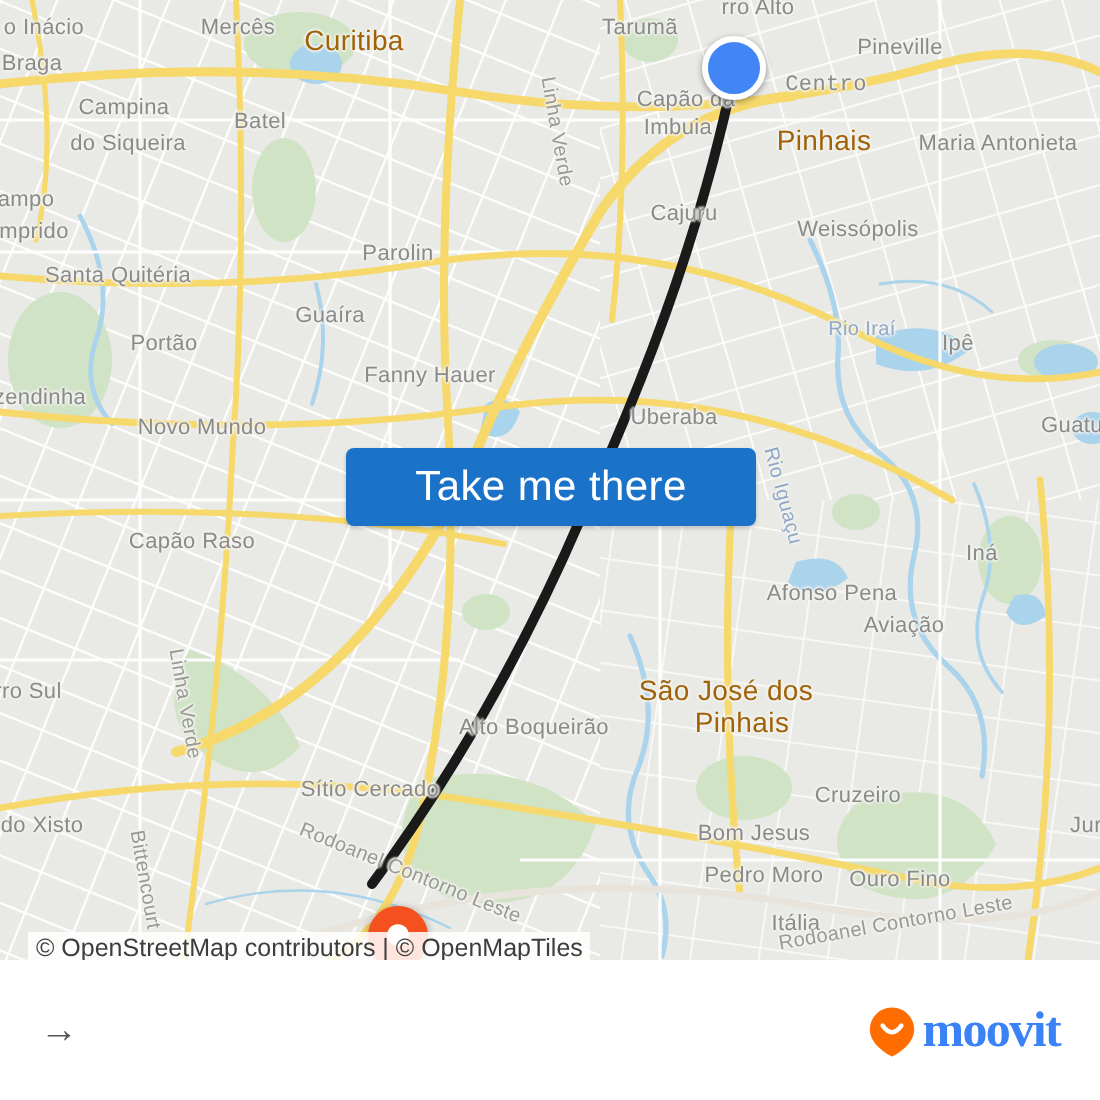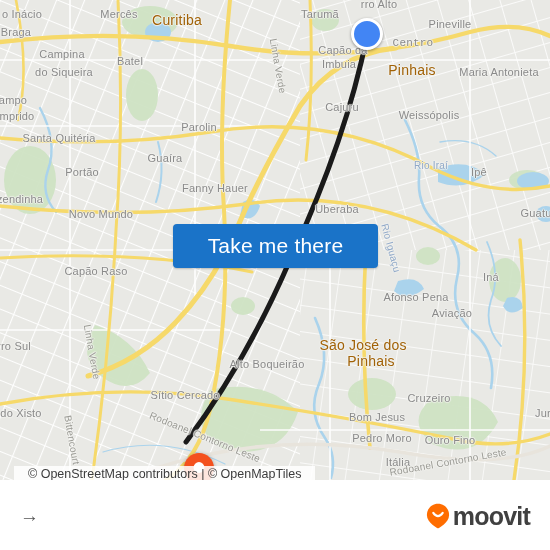--- a/index.html
+++ b/index.html
@@ -42,56 +42,56 @@
     box-shadow:0 1px 3px rgba(0,0,0,.4);
     transform:translate(-50%,-50%);
   }
   .dest-marker{
     position:absolute;transform:translate(-50%,-100%);
     filter:drop-shadow(0 1px 2px rgba(0,0,0,.35));
   }
 
   
   .cta{
-    position:absolute;left:173px;top:224px;width:205px;height:44px;
+    position:absolute;left:173px;top:224px;width:205px;height:39px;
     background:#1a73c8;border:none;border-radius:4px;
     color:#fff;font-size:21px;letter-spacing:.2px;
     font-family:"Liberation Sans","DejaVu Sans",sans-serif;
     cursor:pointer;
     display:flex;align-items:center;justify-content:center;
     box-shadow:0 1px 2px rgba(0,0,0,.2);
   }
 
   
   .attrib{
     position:absolute;left:14px;top:466px;
     font-size:12.5px;color:#3c3c3c;
     background:rgba(255,255,255,.85);
-    padding:1px 14px;white-space:nowrap;
+    padding:1px 4px;white-space:nowrap;
   }
 
   
   #footer{
     position:absolute;left:0;top:480px;width:550px;height:70px;
     background:#ffffff;
     display:flex;align-items:center;
     border-top:1px solid #ffffff;
   }
   .route-title{
     margin-left:20px;display:flex;align-items:center;gap:9px;
     font-size:19px;color:#333333;white-space:nowrap;
   }
   .route-arrow{font-size:19px;color:#555;}
   .logo{
     margin-left:auto;margin-right:20px;
     display:flex;align-items:center;gap:3px;
   }
   .logo-text{
-    font-size:25px;font-weight:bold;color:#404040;letter-spacing:-.8px;
-    font-family:Liberation Sans, sans-serif;
+    font-size:25px;font-weight:bold;color:#3b82f6;letter-spacing:-.8px;
+    font-family:Liberation Serif, serif;
   }
 </style>
 </head>
 <body>
 
 <div id="app">
 
   <div id="map">
 
     <svg width="550" height="480" viewBox="0 0 550 480">

